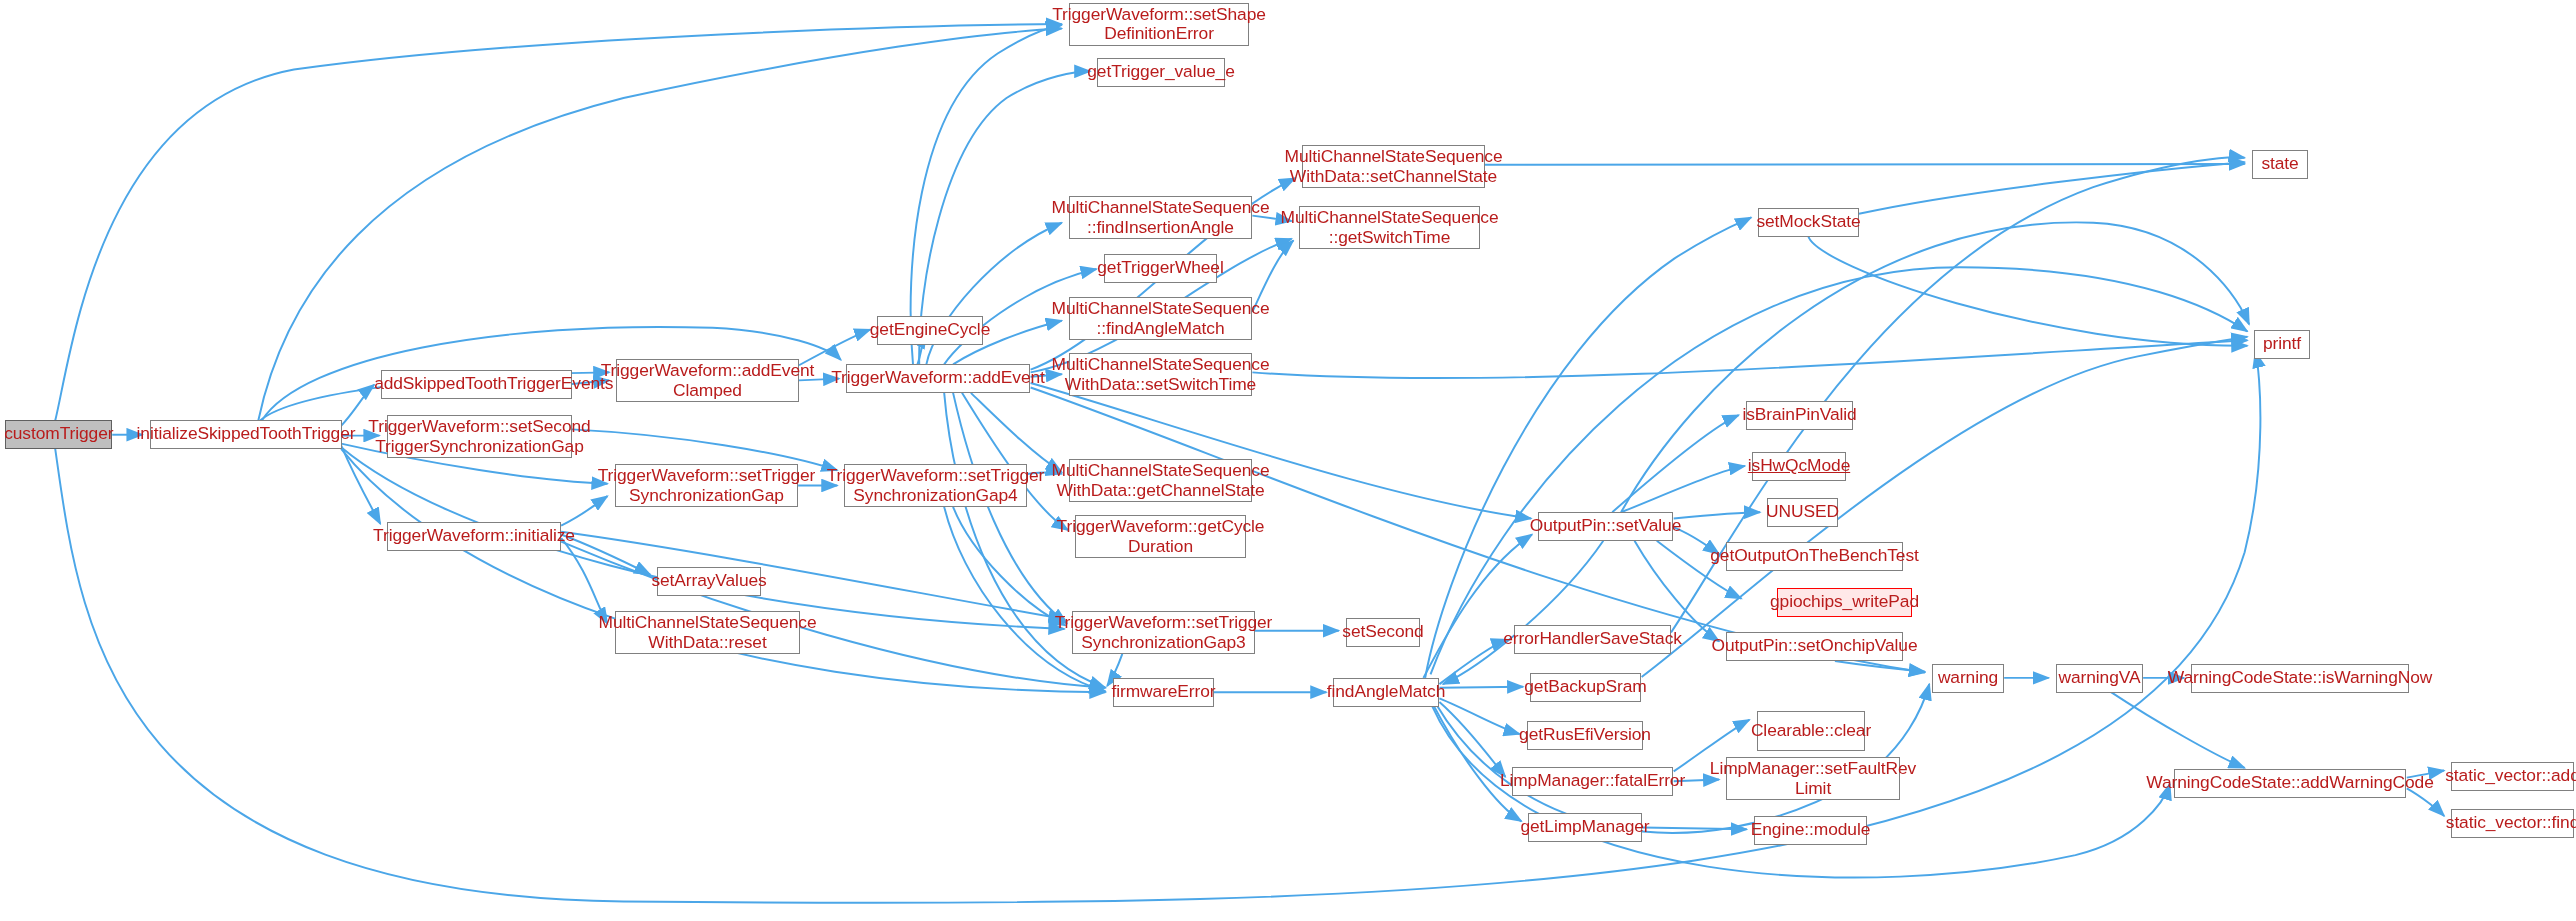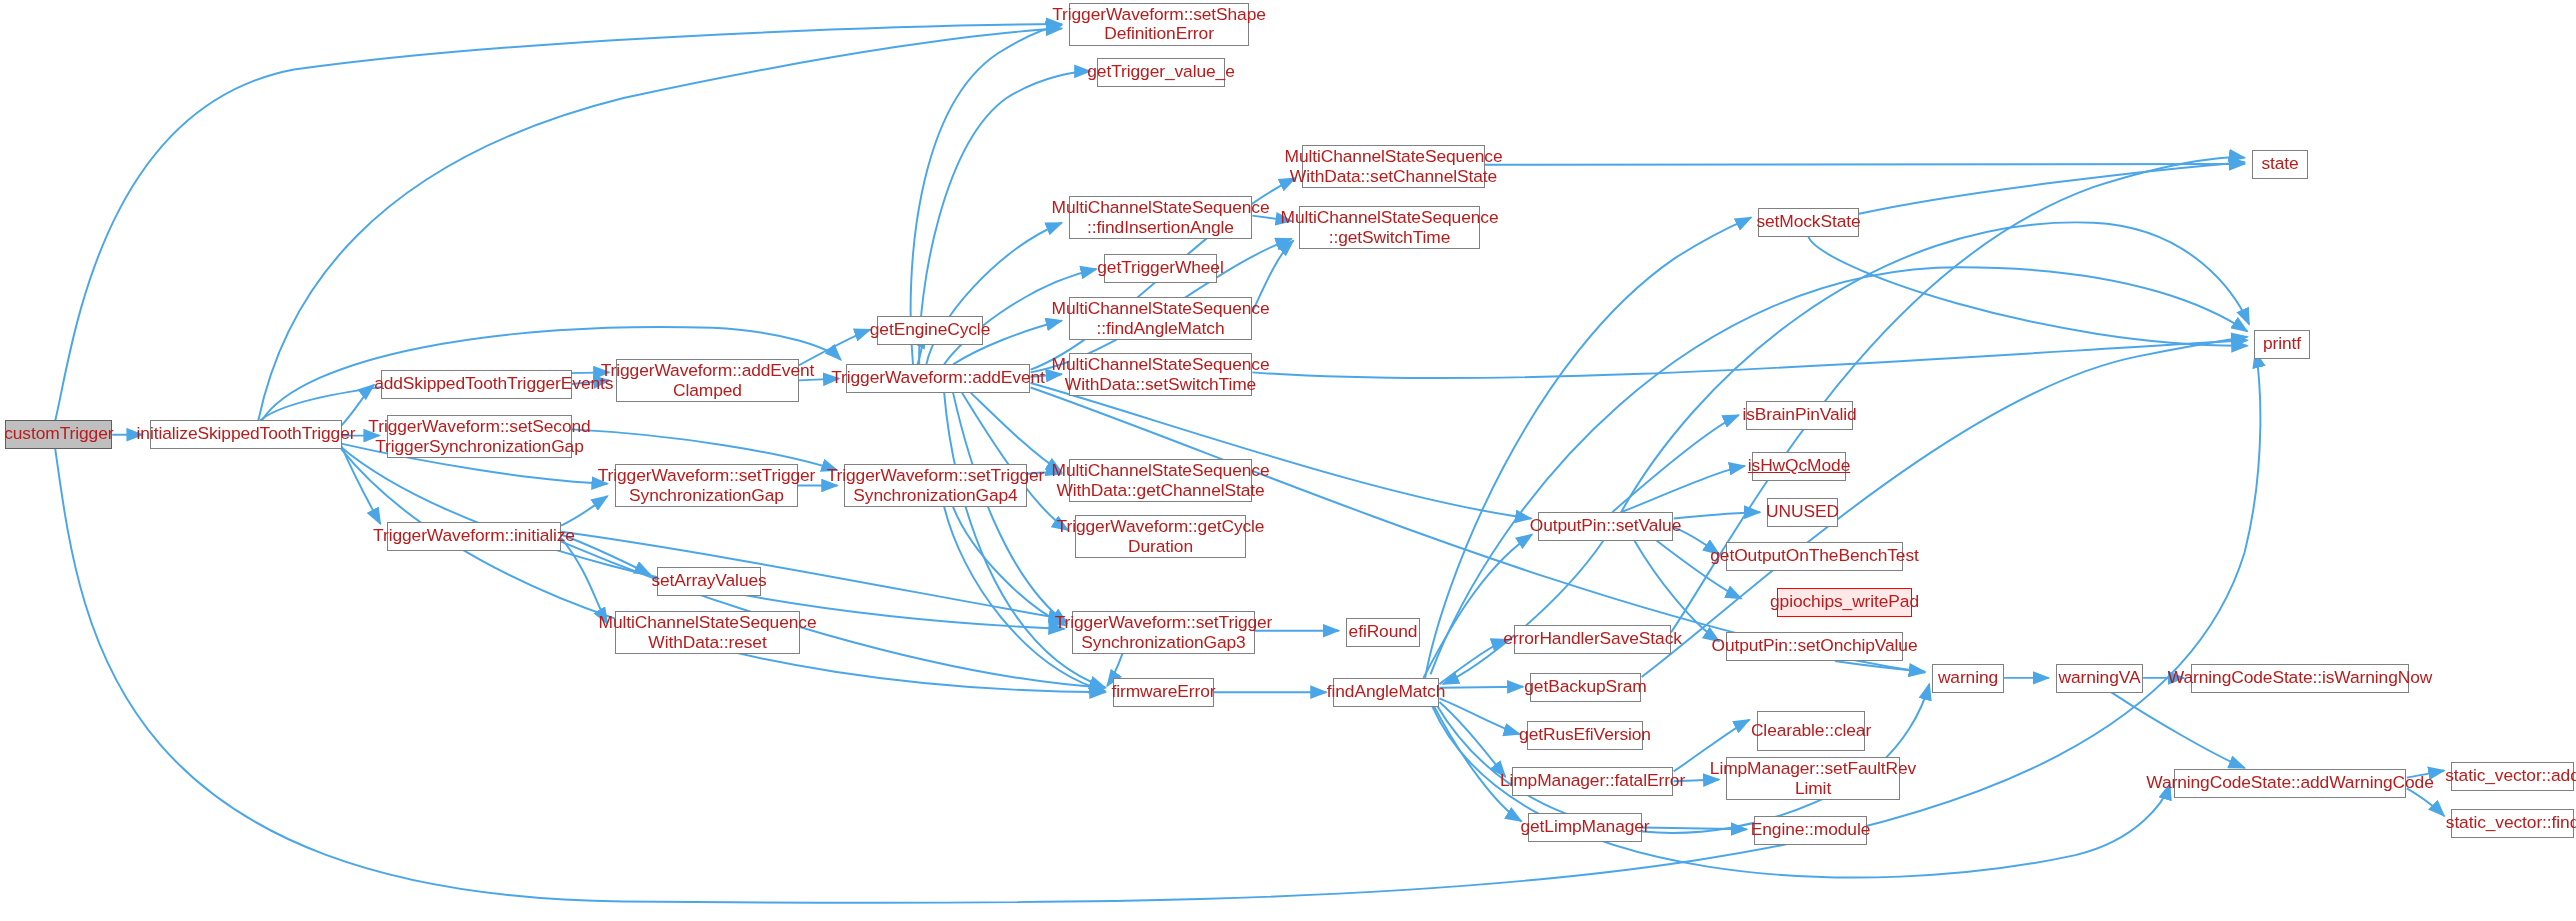--- a/index.html
+++ b/index.html
@@ -149,21 +149,21 @@
       <div class="node" style="left: 1069px; top: 353px; width: 183px; height: 43px;"><span class="node-label">MultiChannelStateSequence
 WithData::setSwitchTime</span></div>
       <div class="node" style="left: 1069px; top: 459px; width: 183px; height: 43px;"><span class="node-label">MultiChannelStateSequence
 WithData::getChannelState</span></div>
       <div class="node" style="left: 1075px; top: 515px; width: 171px; height: 43px;"><span class="node-label">TriggerWaveform::getCycle
 Duration</span></div>
       <div class="node" style="left: 1302px; top: 145px; width: 183px; height: 43px;"><span class="node-label">MultiChannelStateSequence
 WithData::setChannelState</span></div>
       <div class="node" style="left: 1299px; top: 206px; width: 181px; height: 43px;"><span class="node-label">MultiChannelStateSequence
 ::getSwitchTime</span></div>
-      <div class="node" style="left: 1346px; top: 618px; width: 74px; height: 28.5px;"><span class="node-label">efiRound</span></div>
+      <div class="node" style="left: 1346px; top: 618px; width: 74px; height: 28.5px;"><span class="node-label">setSecond</span></div>
       <div class="node" style="left: 1333px; top: 678px; width: 106px; height: 28.5px;"><span class="node-label">findAngleMatch</span></div>
       <div class="node" style="left: 1514px; top: 625px; width: 157px; height: 28.5px;"><span class="node-label">errorHandlerSaveStack</span></div>
       <div class="node" style="left: 1530px; top: 673px; width: 111px; height: 28.5px;"><span class="node-label">getBackupSram</span></div>
       <div class="node" style="left: 1527px; top: 721px; width: 116px; height: 28.5px;"><span class="node-label">getRusEfiVersion</span></div>
       <div class="node" style="left: 1512px; top: 767px; width: 161px; height: 28.5px;"><span class="node-label">LimpManager::fatalError</span></div>
       <div class="node" style="left: 1528px; top: 813px; width: 114px; height: 28.5px;"><span class="node-label">getLimpManager</span></div>
       <div class="node" style="left: 1758px; top: 208px; width: 101px; height: 28.5px;"><span class="node-label">setMockState</span></div>
       <div class="node" style="left: 1538px; top: 512px; width: 135px; height: 28.5px;"><span class="node-label">OutputPin::setValue</span></div>
       <div class="node" style="left: 1746px; top: 401px; width: 107px; height: 28.5px;"><span class="node-label">isBrainPinValid</span></div>
       <div class="node" style="left: 1752px; top: 452px; width: 94px; height: 28.5px; text-decoration: underline;"><span class="node-label">isHwQcMode</span></div>

